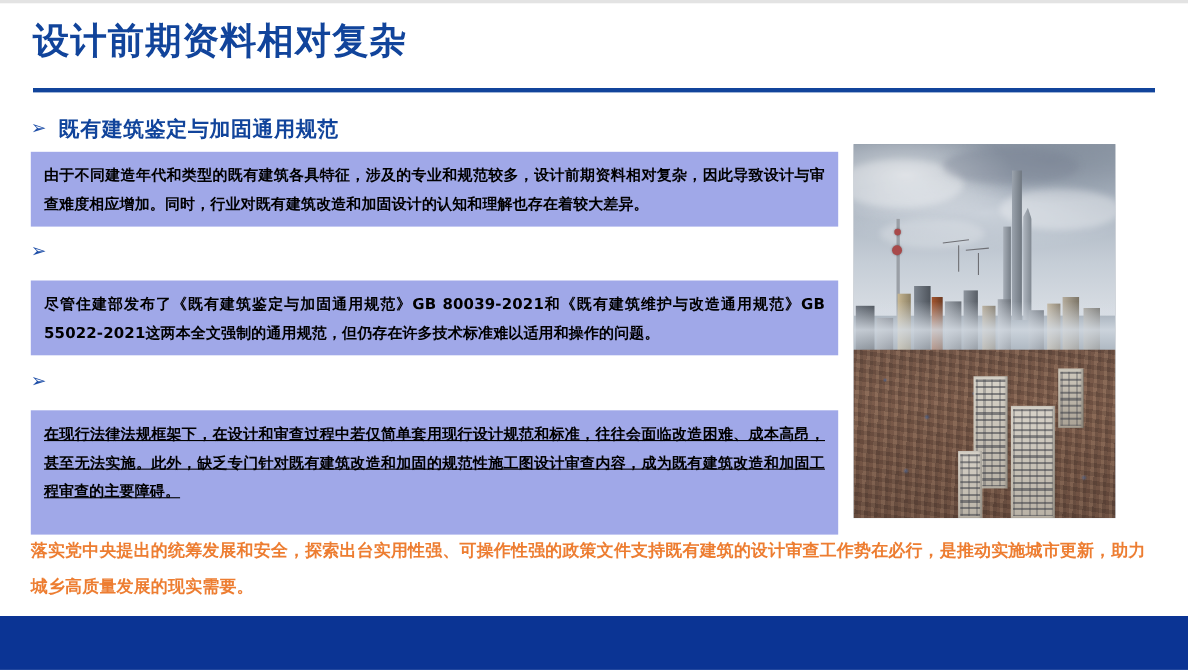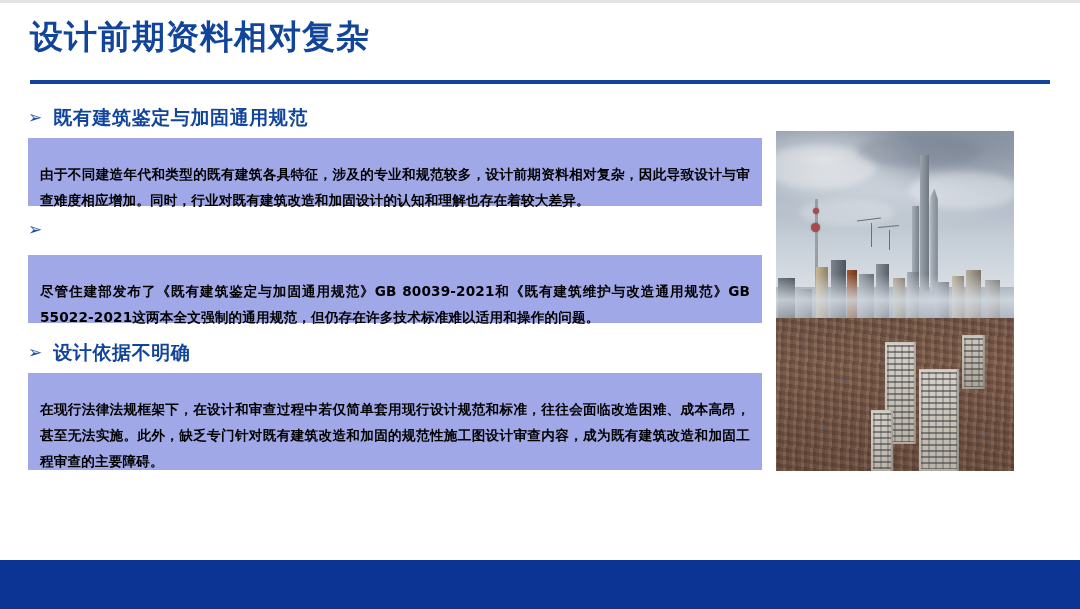--- a/index.html
+++ b/index.html
@@ -70,31 +70,31 @@
   .head1 { top: 105px; }
   .head2 { top: 222px; }
   .head3 { top: 340px; }
 
   
   .body-box {
     position: absolute;
     left: 28px;
     background: #A0A8E8;
     box-sizing: border-box;
-    padding: 23px 12px 9px 12px;
+    padding: 9px 12px 9px 12px;
     color: #000000;
     font-size: 13.6px;
     font-weight: 700;
     line-height: 26px;
     letter-spacing: 0.15px;
     text-align: justify;
   }
   .box1 { top: 138px; width: 734px; height: 68px; }
   .box2 { top: 255px; width: 734px; height: 68px; }
-  .box3 { top: 373px; width: 734px; height: 97px; }
+  .box3 { top: 373px; width: 734px; height: 113px; text-decoration: underline; }
 
   
   .photo-frame {
     position: absolute;
     left: 776px;
     top: 131px;
     width: 238px;
     height: 340px;
     overflow: hidden;
     background: #8e9aa6;
@@ -226,21 +226,20 @@
   </div>
   <div class="body-box box1">由于不同建造年代和类型的既有建筑各具特征，涉及的专业和规范较多，设计前期资料相对复杂，因此导致设计与审查难度相应增加。同时，行业对既有建筑改造和加固设计的认知和理解也存在着较大差异。</div>
 
   <div class="section-head head2">
     <span class="bullet-arrow">➢</span>
   </div>
   <div class="body-box box2">尽管住建部发布了《既有建筑鉴定与加固通用规范》GB 80039-2021和《既有建筑维护与改造通用规范》GB 55022-2021这两本全文强制的通用规范，但仍存在许多技术标准难以适用和操作的问题。</div>
 
   <div class="section-head head3">
     <span class="bullet-arrow">➢</span>
-    <span class="section-head-text">设计依据不明确</span>
   </div>
   <div class="body-box box3">在现行法律法规框架下，在设计和审查过程中若仅简单套用现行设计规范和标准，往往会面临改造困难、成本高昂，甚至无法实施。此外，缺乏专门针对既有建筑改造和加固的规范性施工图设计审查内容，成为既有建筑改造和加固工程审查的主要障碍。</div>
 
   <div class="photo-frame">
     <div class="photo">
       <div class="ph-sky"></div>
 
       <div class="cloud" style="left:-6%; top:4%; width:48%; height:13%;"></div>
       <div class="cloud" style="left:34%; top:1%; width:52%; height:10%; background:rgba(120,130,145,0.35);"></div>
       <div class="cloud" style="left:56%; top:12%; width:46%; height:11%;"></div>
@@ -278,15 +277,16 @@
       <div class="ph-haze"></div>
       <div class="ph-low"></div>
 
       <div class="blk" style="left:46%; top:62%; width:13%; height:30%;"></div>
       <div class="blk" style="left:60%; top:70%; width:17%; height:30%;"></div>
       <div class="blk" style="left:40%; top:82%; width:9%;  height:18%;"></div>
       <div class="blk" style="left:78%; top:60%; width:10%; height:16%; background:linear-gradient(180deg,#cfc9bd,#aaa295);"></div>
     </div>
   </div>
 
+  <div class="conclusion">落实党中央提出的统筹发展和安全，探索出台实用性强、可操作性强的政策文件支持既有建筑的设计审查工作势在必行，是推动实施城市更新，助力城乡高质量发展的现实需要。</div>
 
   <div class="footer-bar"></div>
 </div>
 
 </body></html>

